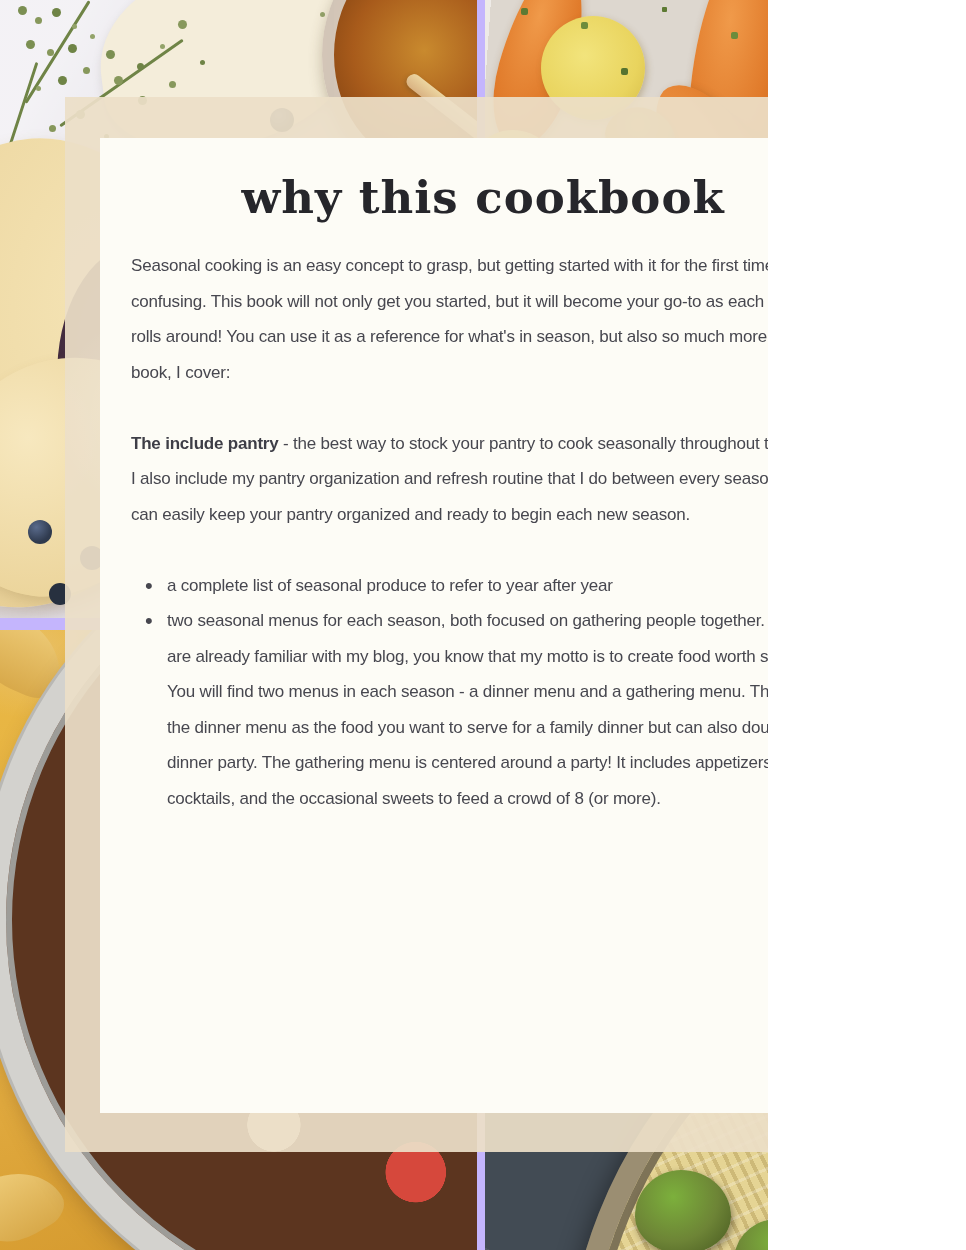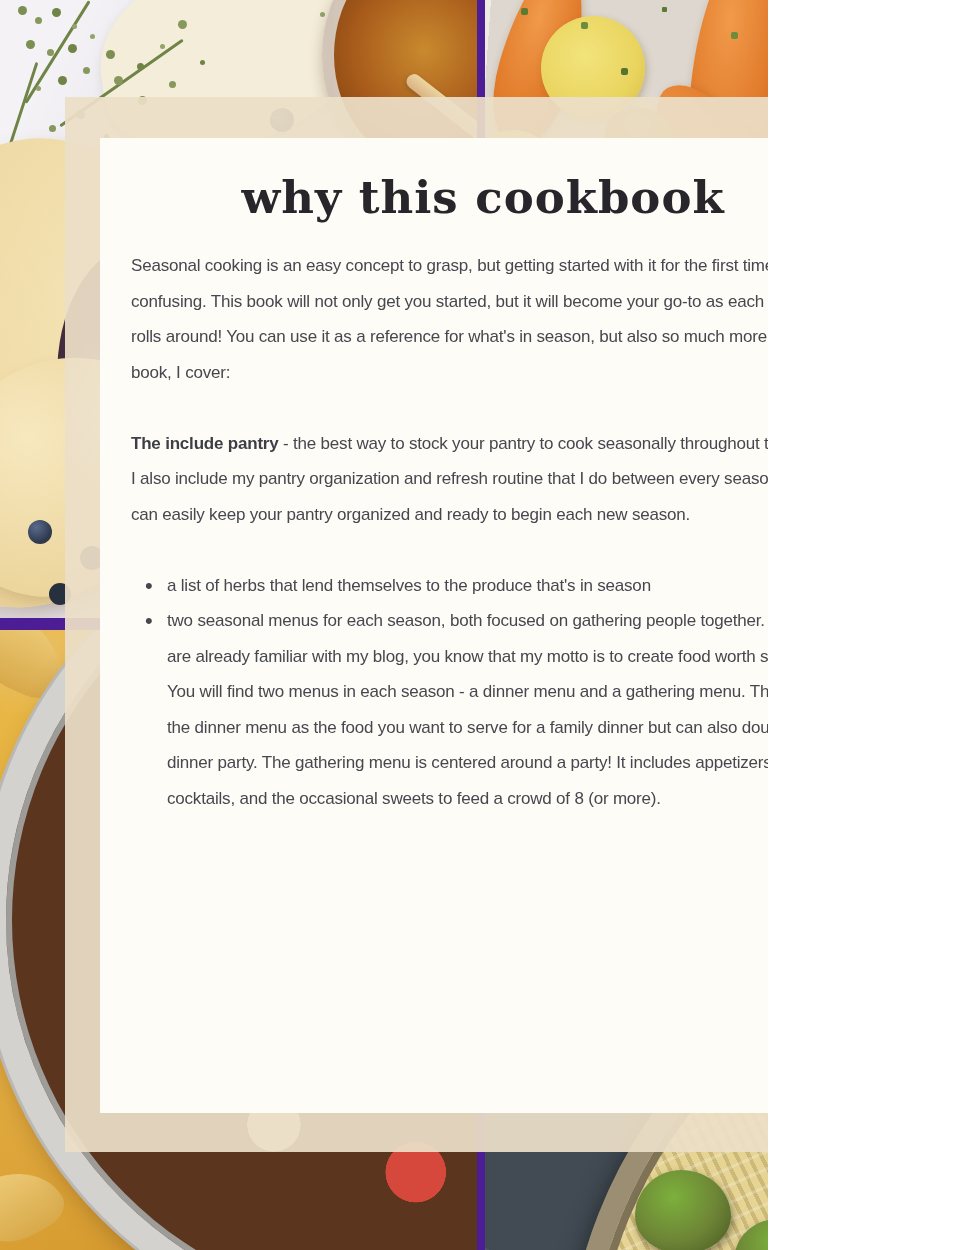--- a/index.html
+++ b/index.html
@@ -1,19 +1,19 @@
 <!DOCTYPE html>
 <html style="--band: #ecdfc7; --card: #fdfcf6; --title: #26262b; --body: #47474f; --marble: #e6e3ea; --parchment: #f4edda; --crust: #eed9a4; --berry: #3a2637; --honey: #a85b1b; --dipper: #d9b282; --thyme: #7b8f52; --blueberry: #2f3a4e; --sheetpan: #ddd7cf; --carrot: #e07a2a; --potato: #e9d45e; --potatoskin: #c9a257; --parsley: #5d7a33; --mustard: #e0a93e; --metal: #d3d2ce; --salsa: #5c351f; --slate: #424b54; --panrim: #9b8e72; --noodle: #e5d494; --broccoli: #6d8436;"><head>
 <meta charset="utf-8">
 <style>
   * { margin:0; padding:0; box-sizing:border-box; }
   html,body { background:#ffffff; }
   .page {
     position:relative; width:768px; height:1250px;
-    background:#4c1d95; overflow:hidden;
+    background:#c4b5fd; overflow:hidden;
     font-family:"Liberation Sans", sans-serif;
   }
   
   .tile { position:absolute; overflow:hidden; }
   .tile-tl { left:0; top:0; width:477px; height:618px;
     background:
       linear-gradient(118deg, rgba(255,255,255,.55) 10%, rgba(255,255,255,0) 34%),
       radial-gradient(ellipse 300px 200px at 78% 72%, #d6d2de 0%, rgba(214,210,222,0) 70%),
       radial-gradient(ellipse 260px 170px at 10% 88%, #dad6e2 0%, rgba(218,214,226,0) 70%);
     background-color:var(--marble,#e6e3ea);
@@ -240,19 +240,19 @@
   <div class="card">
     <h1 class="title">why this cookbook</h1>
 
     <div class="body-text">
       <p><span>Seasonal cooking is an easy concept to grasp, but getting started with it for the first time can be confusing. This book will not only get you started, but it will become your go-to as each season rolls around! You can use it as a reference for what's in season, but also so much more. In this book, I cover:</span></p>
 
       <p><strong>The include pantry</strong><span> - the best way to stock your pantry to cook seasonally throughout the year! I also include my pantry organization and refresh routine that I do between every season so you can easily keep your pantry organized and ready to begin each new season.</span></p>
 
 
       <ul>
-        <li><span>a list of herbs that lend themselves to the produce that's in season</span></li>
+        <li><span>a complete list of seasonal produce to refer to year after year</span></li>
         <li><span>two seasonal menus for each season, both focused on gathering people together. If you are already familiar with my blog, you know that my motto is to create food worth sharing. You will find two menus in each season - a dinner menu and a gathering menu. Think of the dinner menu as the food you want to serve for a family dinner but can also double as a dinner party. The gathering menu is centered around a party! It includes appetizers, cocktails, and the occasional sweets to feed a crowd of 8 (or more).</span></li>
       </ul>
     </div>
   </div>
 
 </div>
 
 </body></html>

